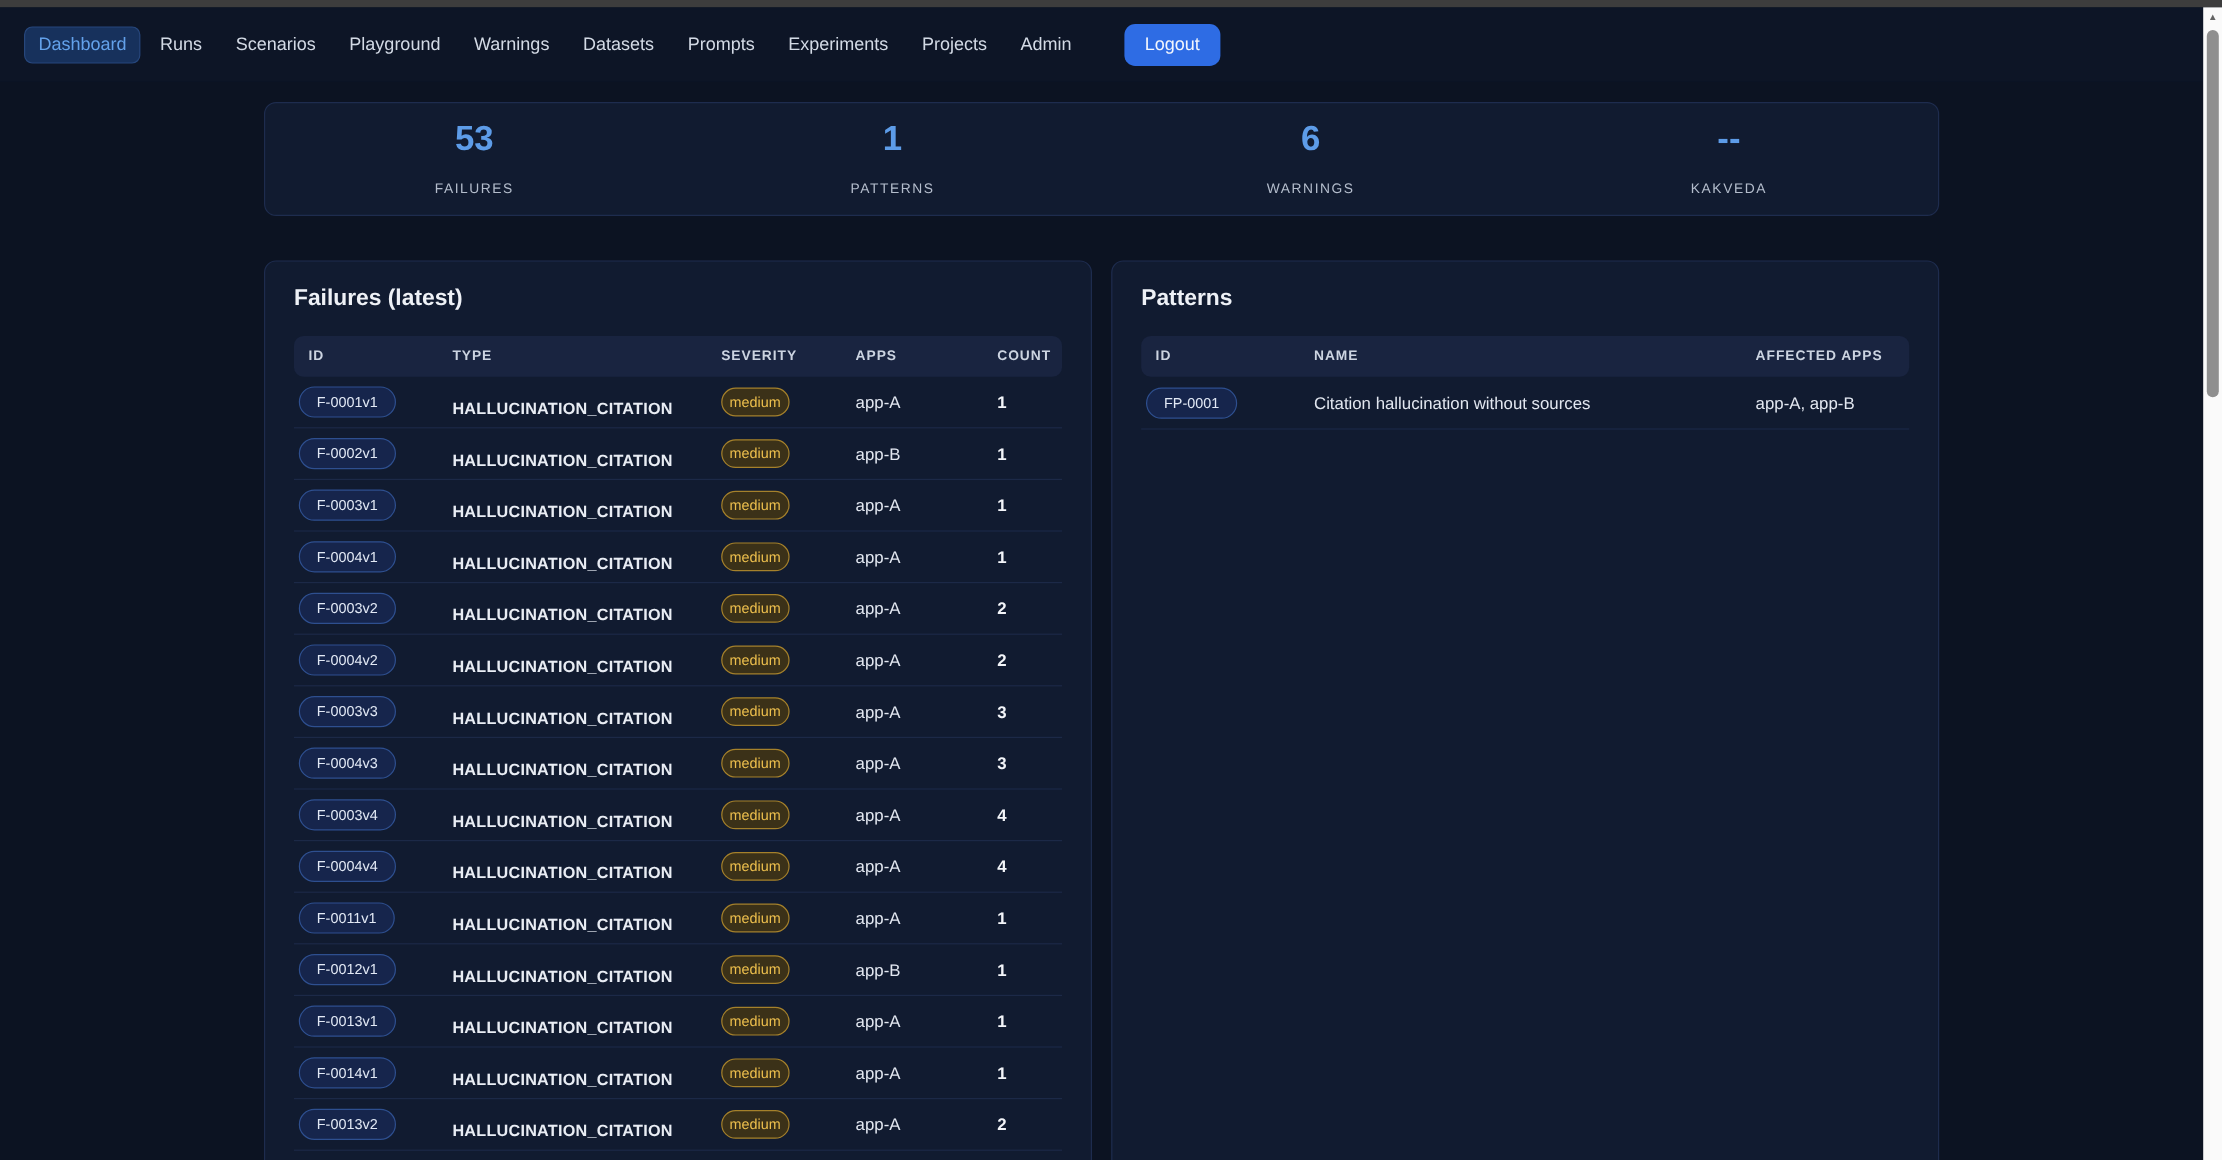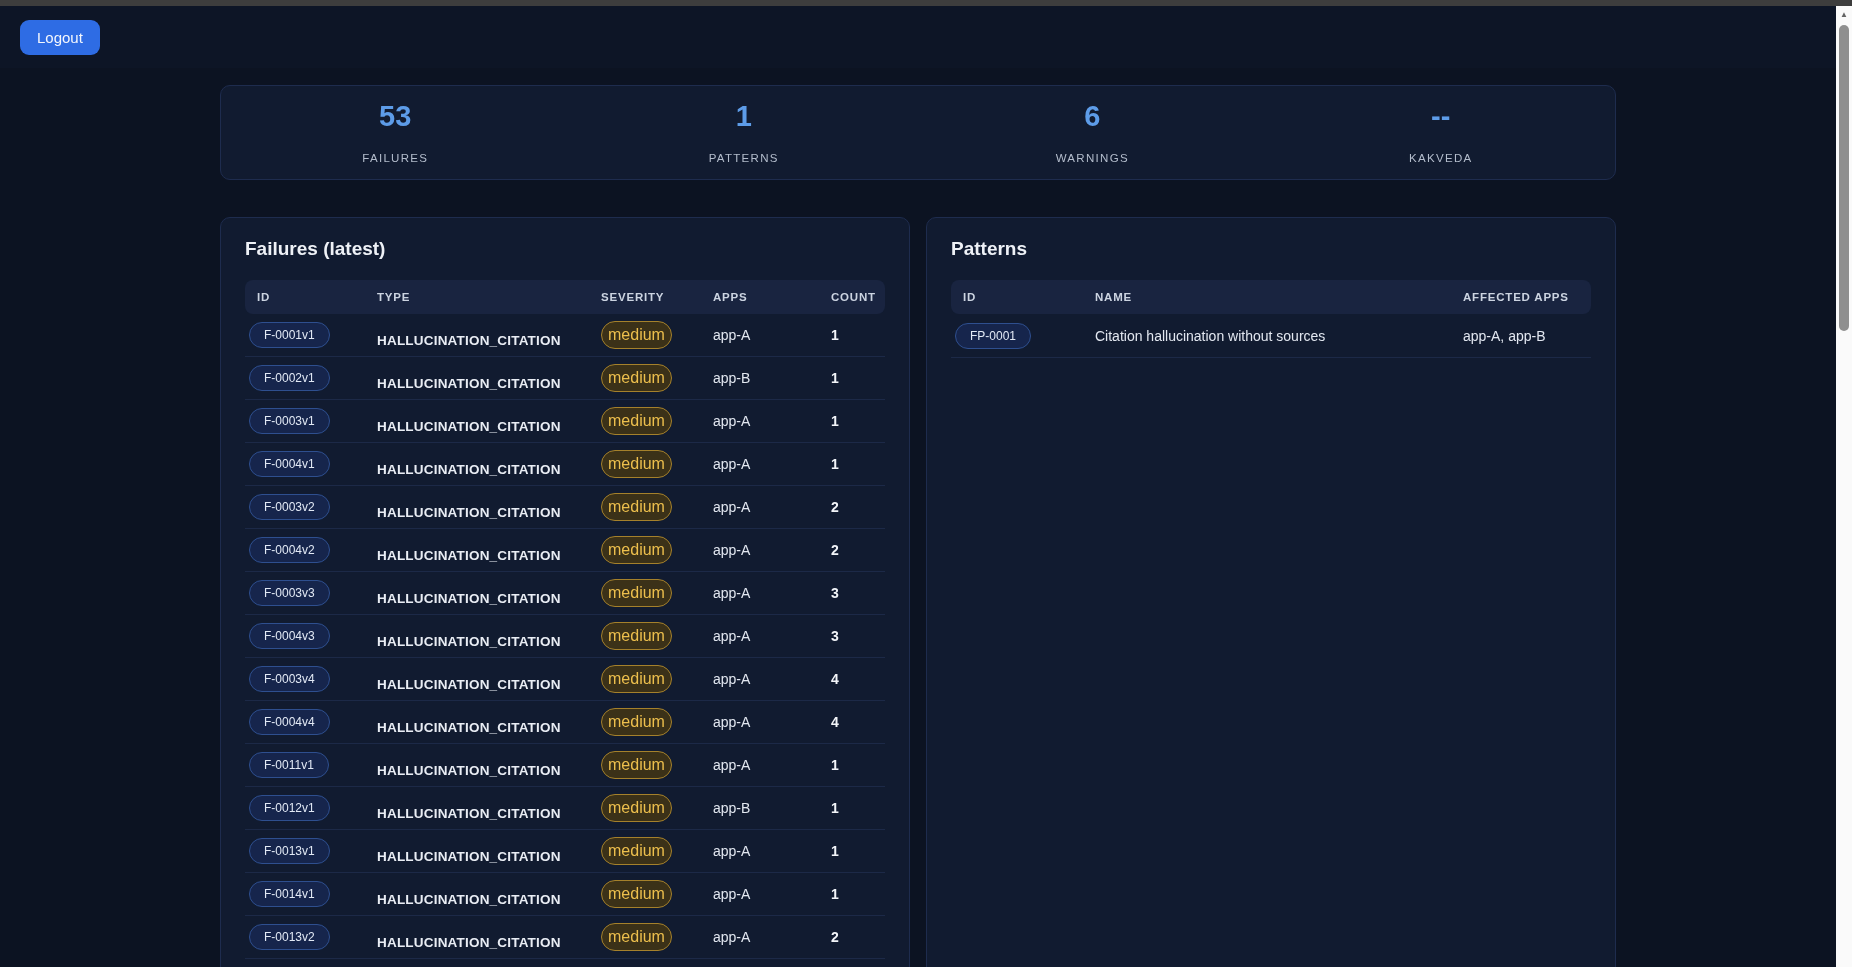--- a/index.html
+++ b/index.html
@@ -27,21 +27,21 @@
   .logo-circle { width: 38px; height: 38px; border-radius: 50%; background: #f2f3f5; display: flex; align-items: center; justify-content: center; }
   .brand-name { font-family: "Liberation Serif", "DejaVu Serif", serif; font-weight: bold; font-size: 18px; letter-spacing: 2.5px; color: #f5f6f8; }
   .sep { color: #6b7689; font-size: 16px; margin-left: 12px; }
   .user-text { color: #b8c0cd; font-size: 15px; }
   .role-badge { background: #2c1b26; border: 1px solid #84495c; color: #ece7ec; font-size: 11px; font-weight: bold; letter-spacing: 1px; padding: 5px 13px; border-radius: 999px; }
 
   .h-right { display: flex; align-items: center; gap: 4px; }
   nav { display: flex; align-items: center; gap: 4px; }
   .nav-item { color: #d3dae5; font-size: 15px; padding: 7px 12px; border-radius: 7px; cursor: pointer; white-space: nowrap; }
   .nav-item.active { background: #17315c; border: 1px solid #27477c; color: #63a1ea; padding: 6px 11px; }
-  .logout-btn { margin-left: 0; background: #2e6ce4; color: #f4f7fd; font-size: 15px; border: none; padding: 9px 17px; border-radius: 9px; cursor: pointer; }
+  .logout-btn { margin-left: 28px; background: #2e6ce4; color: #f4f7fd; font-size: 15px; border: none; padding: 9px 17px; border-radius: 9px; cursor: pointer; }
 
   .container { width: 1396px; margin: 0 auto; }
 
   
   .stats-card { margin-top: 17px; height: 95px; background: #111b30; border: 1px solid #1e2c4e; border-radius: 10px; display: flex; align-items: center; }
   .stat { flex: 1; display: flex; flex-direction: column; align-items: center; justify-content: center; gap: 21px; }
   .stat-value { color: #5d9ce8; font-size: 29px; font-weight: bold; line-height: 1; }
   .stat-label { color: #b4bdcc; font-size: 11.5px; letter-spacing: 1.3px; }
 
   
@@ -56,36 +56,48 @@
   .grid-f { grid-template-columns: 120px 224px 112px 118px 1fr; }
   .grid-p { grid-template-columns: 132px 368px 1fr; }
 
   .trow { display: grid; align-items: center; height: 43px; border-bottom: 1px solid #1c2947; cursor: pointer; }
   .trow-p { height: 44px; }
   .cell { padding-left: 12px; font-size: 14px; color: #e2e7f0; }
   .cell-type { font-weight: bold; color: #e9edf4; font-size: 13.5px; letter-spacing: 0.2px; margin-top: 11px; }
   .cell-count { font-weight: bold; color: #f3f5f9; }
   .cell-id { padding-left: 4px; }
   .id-pill { display: inline-block; background: #16254c; border: 1px solid #2e4f8f; color: #e2e9f5; font-size: 12px; padding: 5px 14px; border-radius: 999px; cursor: pointer; }
-  .sev-pill { display: inline-block; background: #3b3118; border: 1px solid #a5812b; color: #edbf4d; font-size: 16px; padding: 4px 6px; border-radius: 999px; }
+  .sev-pill { display: inline-block; background: #3b3118; border: 1px solid #a5812b; color: #edbf4d; font-size: 12px; padding: 4px 6px; border-radius: 999px; }
 </style>
 </head>
 <body>
 
 <div class="top-strip"></div>
 
 <div class="scrollbar">
   <div class="arrow-up">▲</div>
   <div class="thumb"></div>
 </div>
 
 <div class="page">
 
   <header>
     <div class="h-right">
+      <nav>
+        <span class="nav-item active">Dashboard</span>
+        <span class="nav-item">Runs</span>
+        <span class="nav-item">Scenarios</span>
+        <span class="nav-item">Playground</span>
+        <span class="nav-item">Warnings</span>
+        <span class="nav-item">Datasets</span>
+        <span class="nav-item">Prompts</span>
+        <span class="nav-item">Experiments</span>
+        <span class="nav-item">Projects</span>
+        <span class="nav-item">Admin</span>
+      </nav>
       <button class="logout-btn">Logout</button>
     </div>
   </header>
 
   <div class="container">
 
     <div class="stats-card">
       <div class="stat">
         <span class="stat-value">53</span>
         <span class="stat-label">FAILURES</span>

